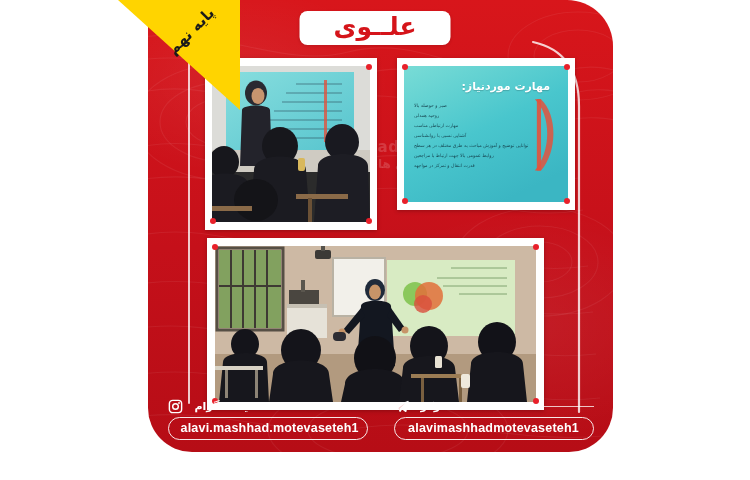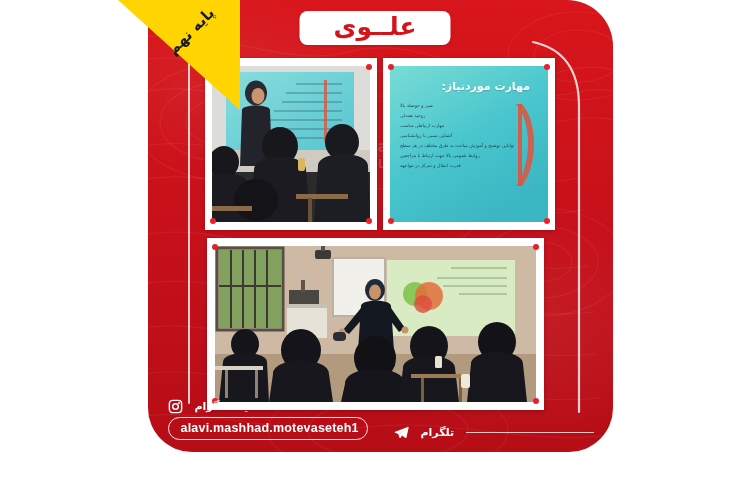--- a/index.html
+++ b/index.html
@@ -82,21 +82,21 @@
     position:absolute;background:#ffffff;z-index:6;
     box-shadow:0 1px 4px rgba(0,0,0,.25);
   }
   .card .inner{position:absolute;overflow:hidden;background:#1b1b1b;}
   .dot{
     position:absolute;width:6px;height:6px;border-radius:50%;
     background:#e8202a;z-index:3;
   }
   .card.c1{left:205px;top:58px;width:172px;height:172px;}
   .card.c1 .inner{left:7px;top:8px;right:7px;bottom:8px;}
-  .card.c2{left:383px;top:58px;width:172px;height:172px;}
+  .card.c2{left:397px;top:58px;width:172px;height:152px;padding-left:6px;}
   .card.c2 .inner{left:7px;top:8px;right:7px;bottom:8px;}
   .card.c3{left:207px;top:238px;width:337px;height:172px;}
   .card.c3 .inner{left:8px;top:8px;right:8px;bottom:8px;}
   .dot.tl{left:5px;top:6px;}
   .dot.tr{right:5px;top:6px;}
   .dot.bl{left:5px;bottom:6px;}
   .dot.br{right:5px;bottom:6px;}
 
   
   .scene{position:absolute;inset:0;}
@@ -171,26 +171,27 @@
     <div class="wm wm-c">
       <span class="wm-en">alavi.mashhad.motevaseteh1</span>
       <span class="wm-fa">دبیرستان گل های علوی</span>
     </div>
 
     <div class="social-row">
 
       <div class="social">
         <div class="social-top">
           <span class="social-line"></span>
-          <span class="social-name">تلگرام</span>
+          <span class="social-name">تمرکز</span>
           <svg class="social-ic" viewBox="0 0 24 24" aria-hidden="true">
             <path d="M22 3L1.8 10.6c-.9.35-.88 1.64.03 1.95l4.9 1.66 1.9 5.7c.27.8 1.3.98 1.82.32l2.6-3.3 5.1 3.75c.66.49 1.6.13 1.78-.67L23.4 4.2c.17-.8-.62-1.5-1.4-1.2z" fill="#ffffff"></path>
             <path d="M7.3 14.2l10.5-7.3-8.9 8.3-.35 3.6z" fill="#d5141a" fill-opacity=".25"></path>
           </svg>
         </div>
+        <div class="handle">alavimashhadmotevaseteh1</div>
       </div>
 
       <div class="social">
         <div class="social-top">
           <span class="social-line"></span>
           <span class="social-name">اینستاگرام</span>
           <svg class="social-ic" viewBox="0 0 24 24" aria-hidden="true">
             <rect x="2.2" y="2.2" width="19.6" height="19.6" rx="5.4" ry="5.4" fill="none" stroke="#ffffff" stroke-width="2.3"></rect>
             <circle cx="12" cy="12" r="4.5" fill="none" stroke="#ffffff" stroke-width="2.3"></circle>
             <circle cx="17.6" cy="6.4" r="1.5" fill="#ffffff"></circle>

